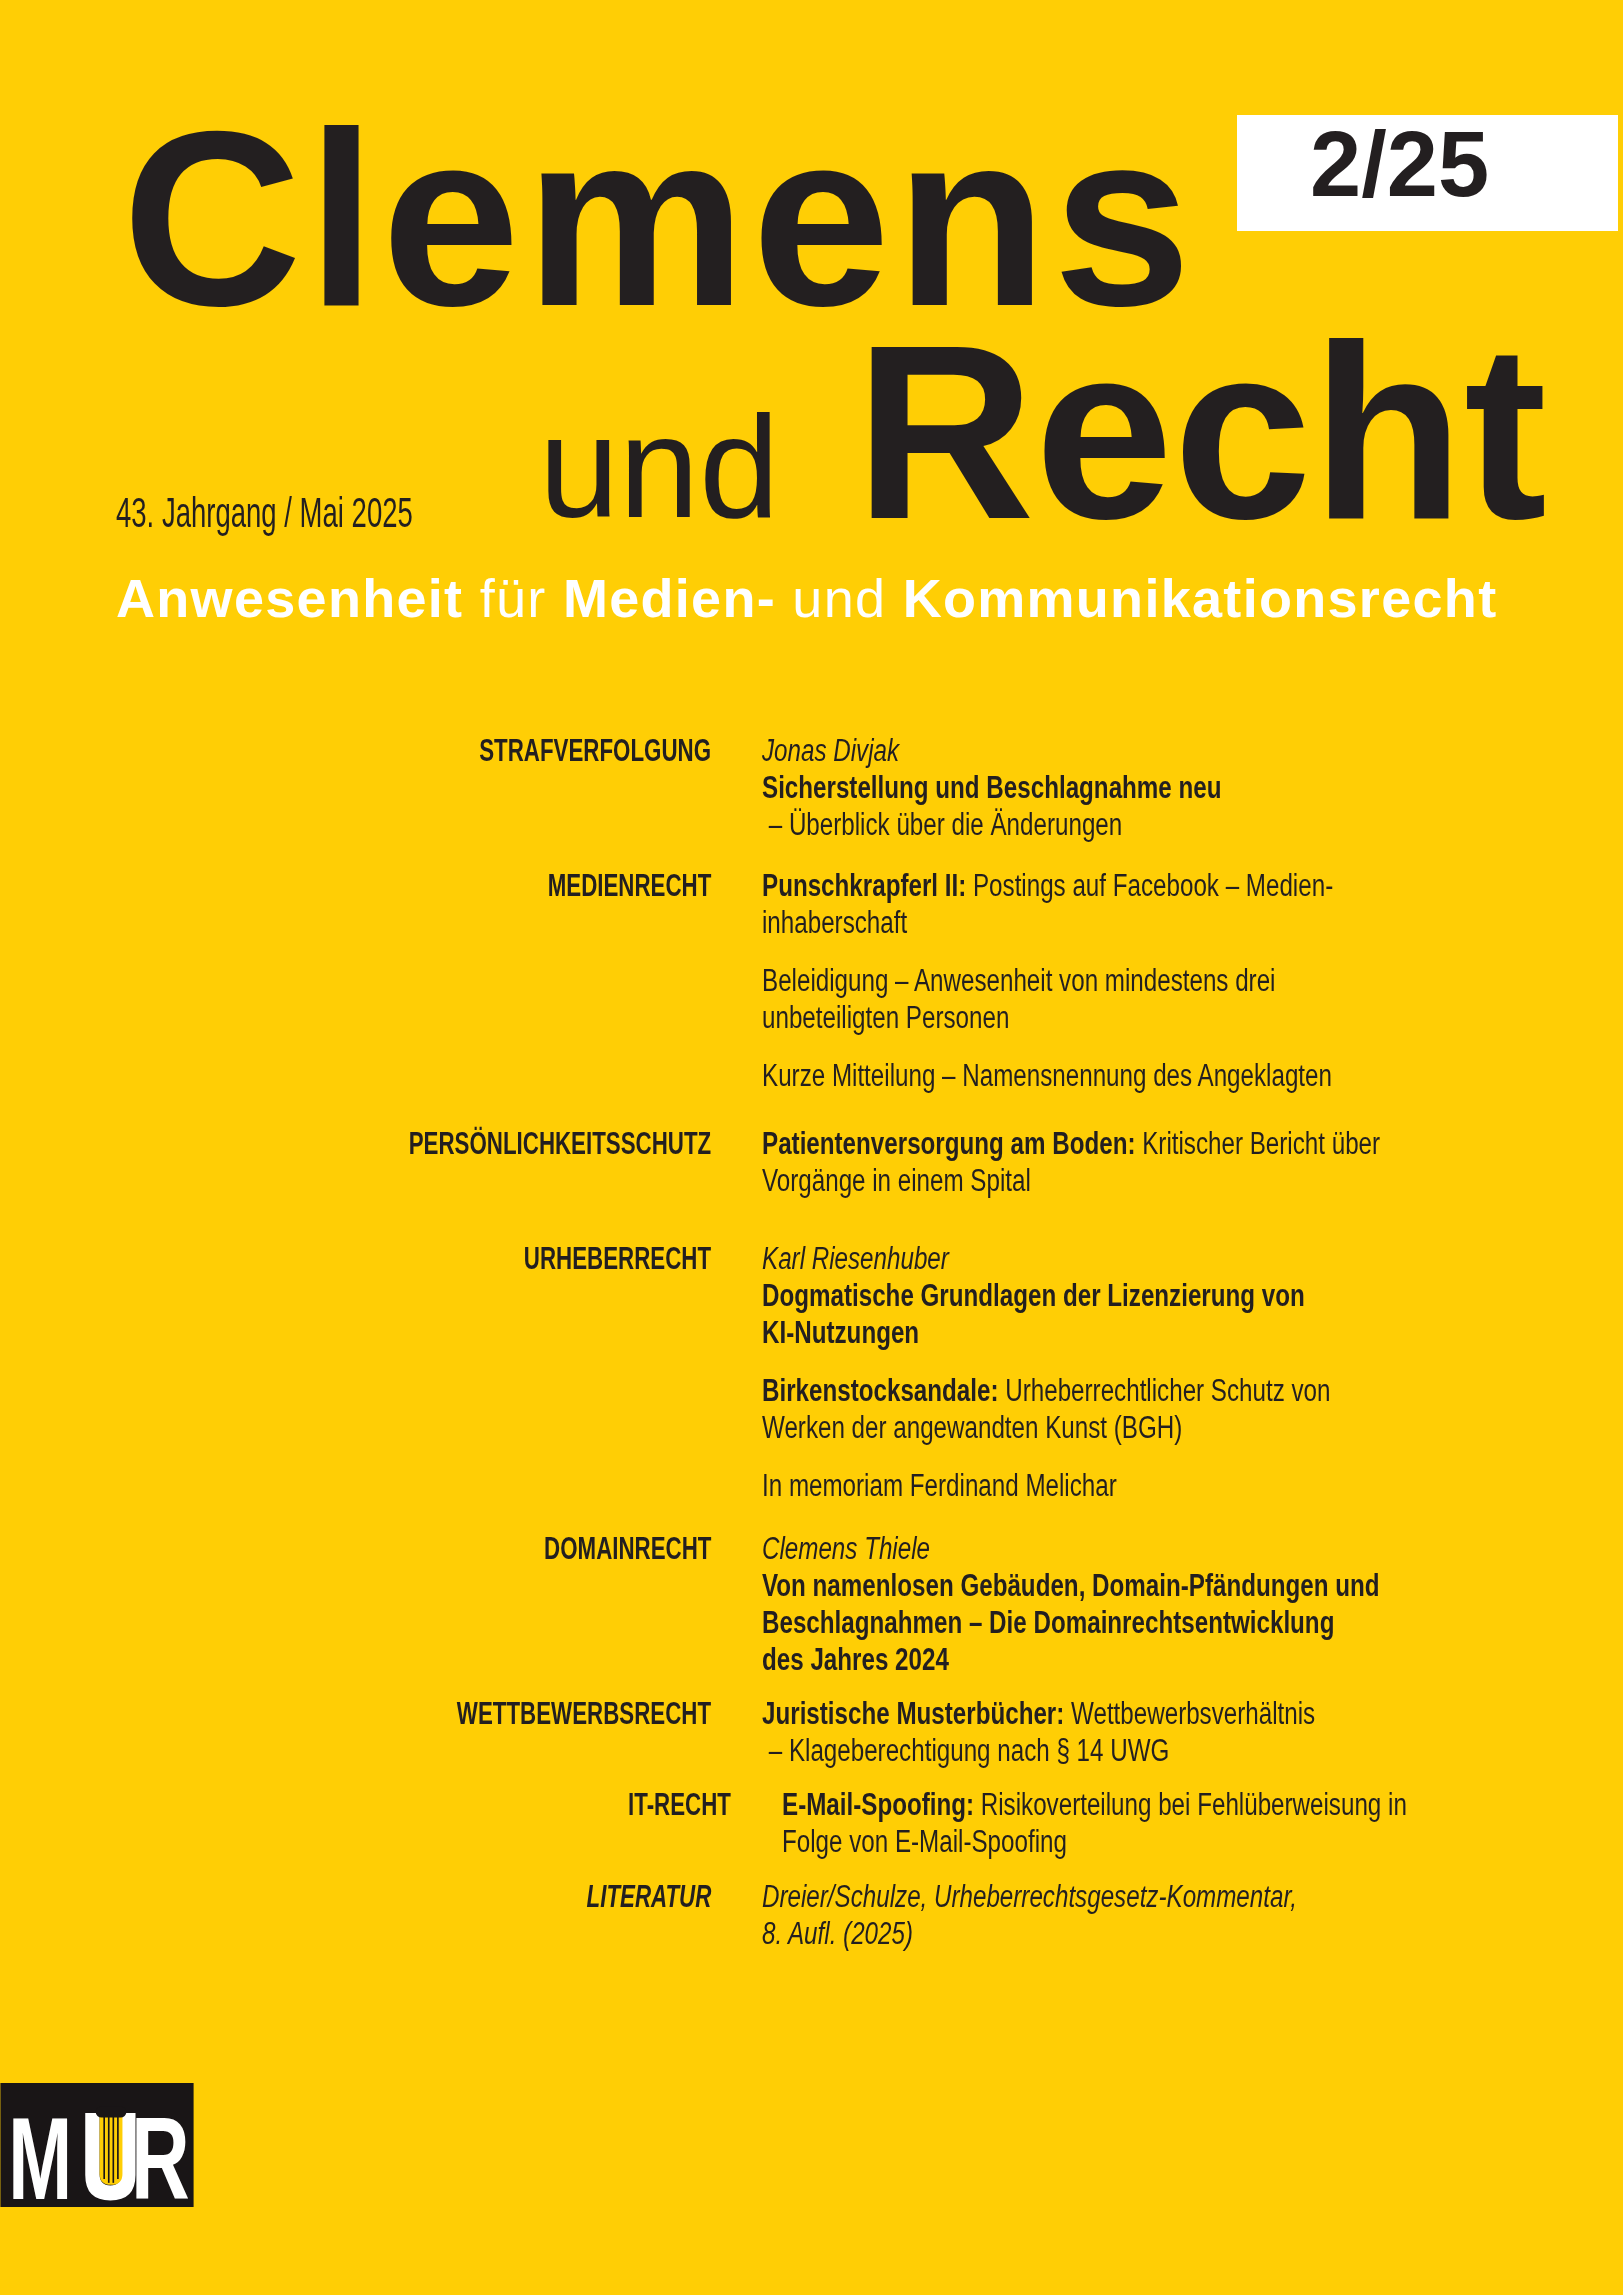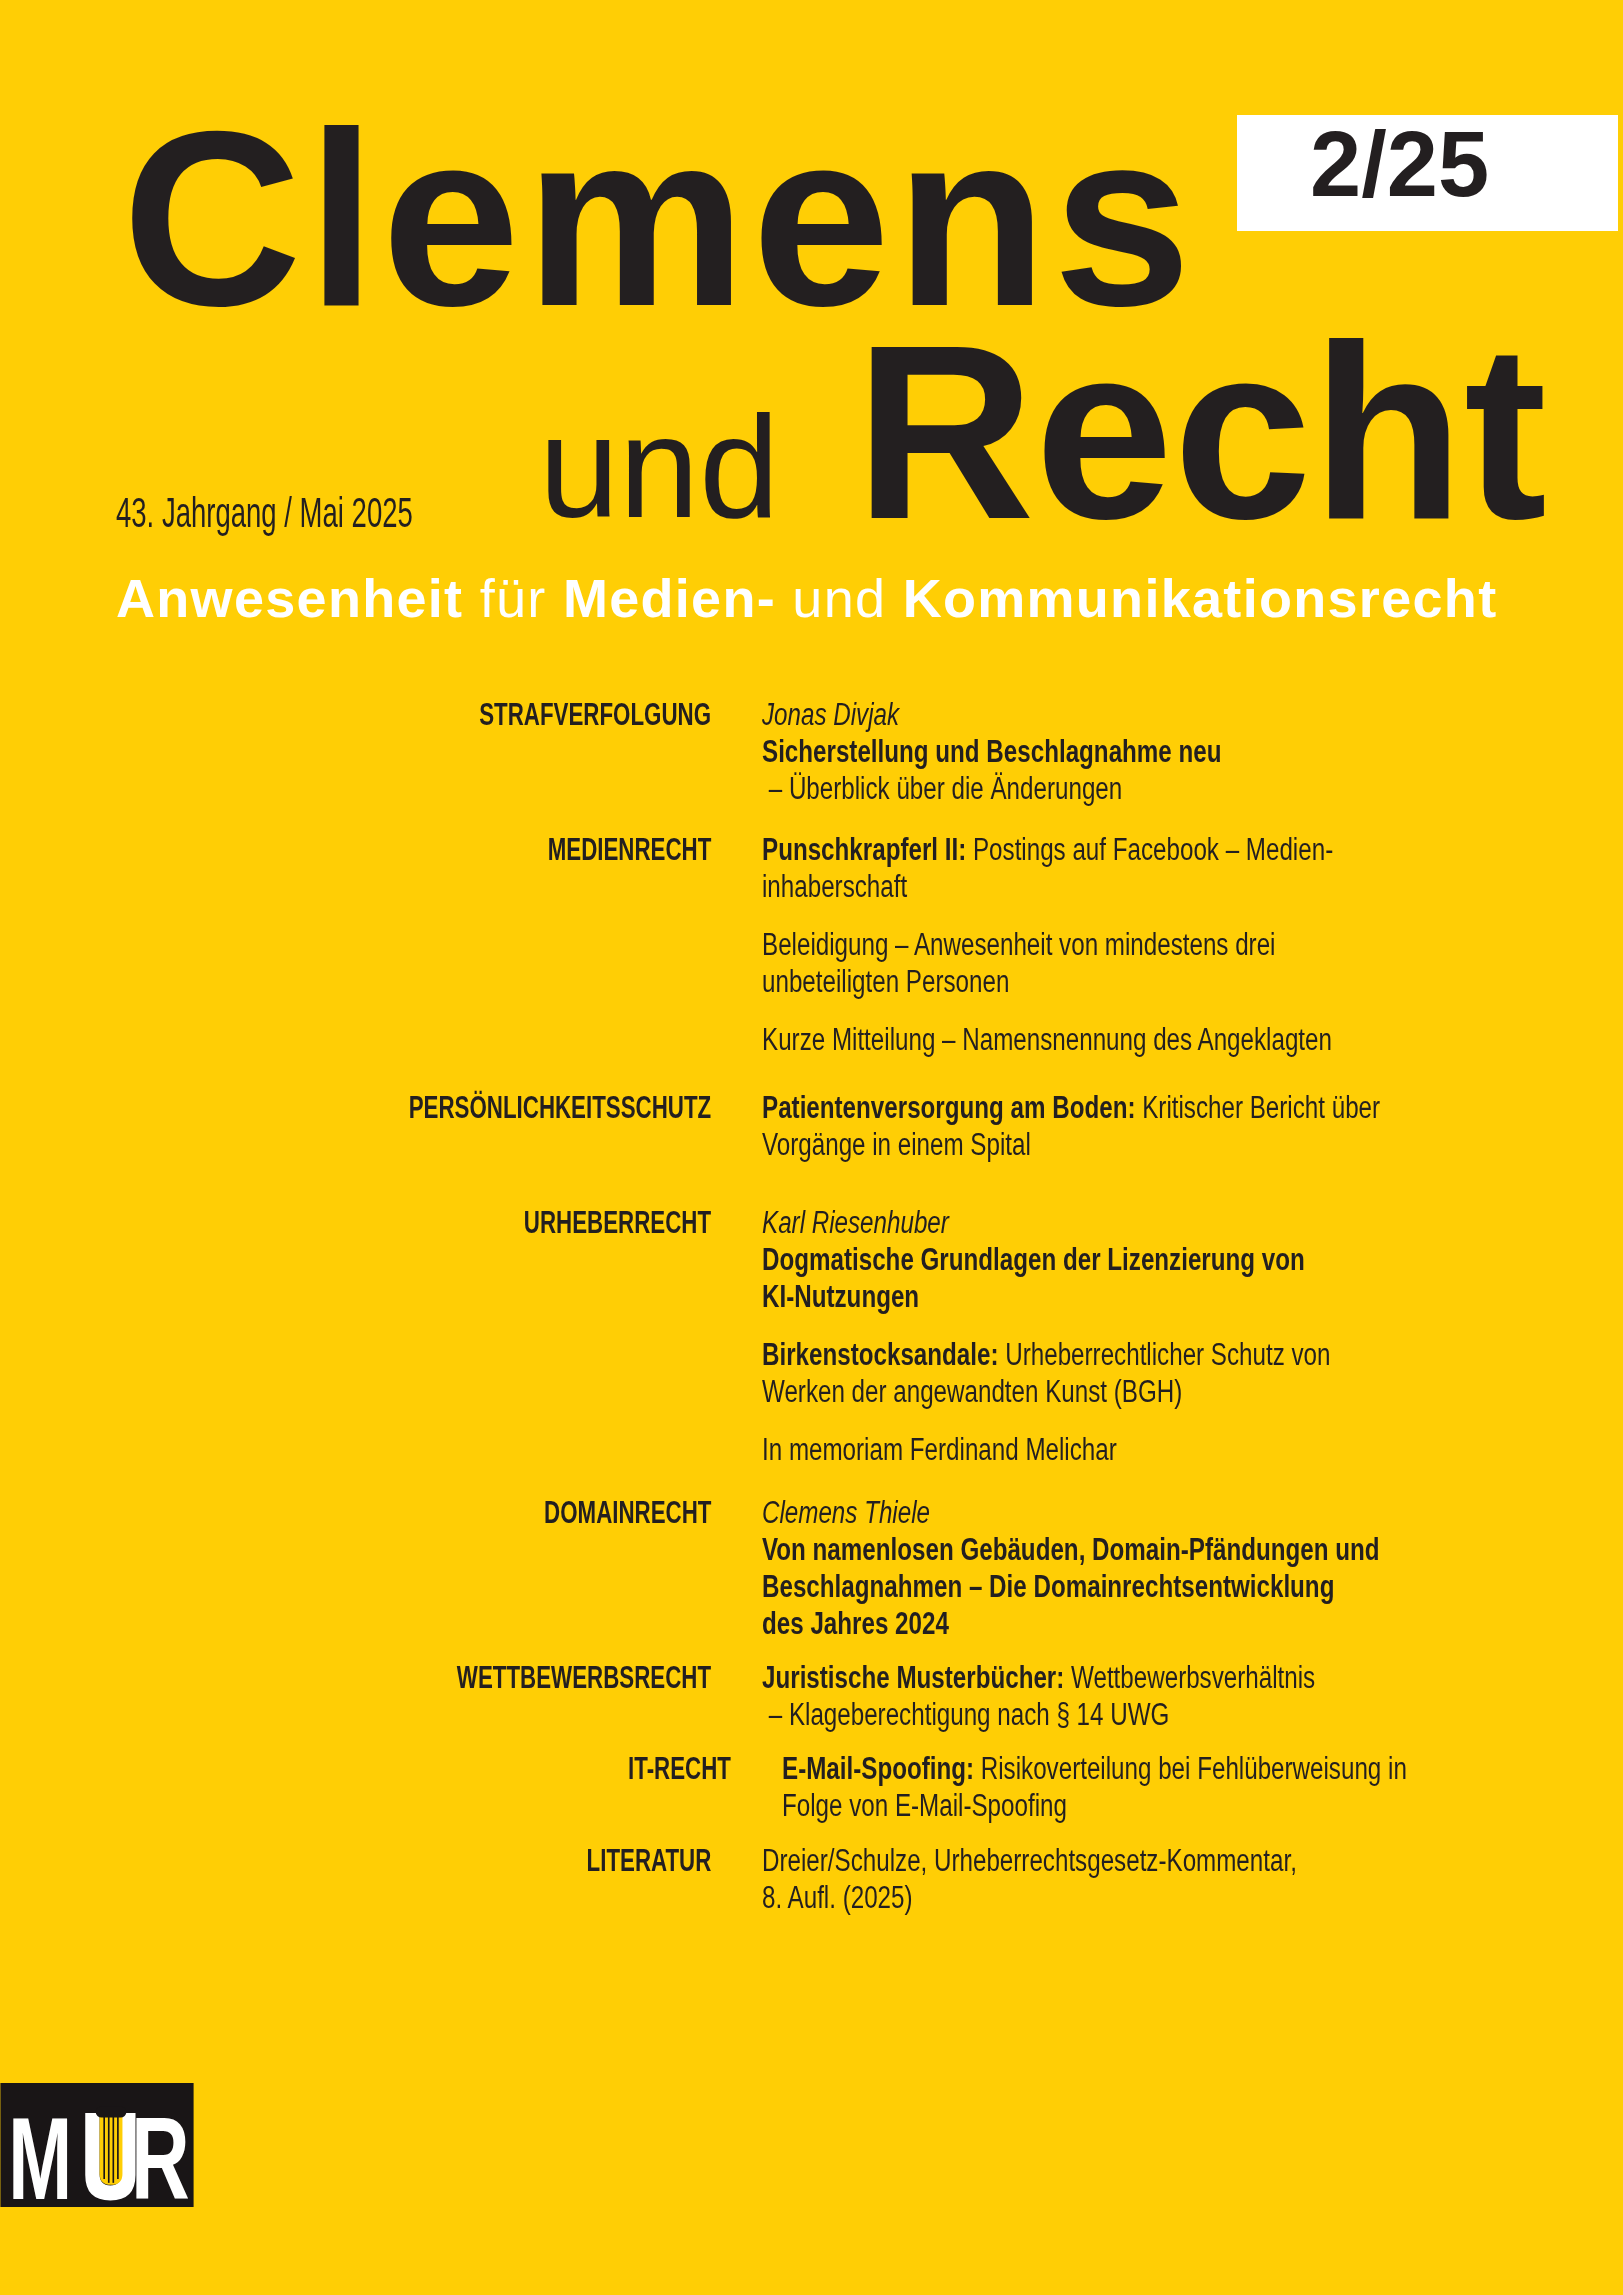--- a/index.html
+++ b/index.html
@@ -45,29 +45,29 @@
   .issue-box{
     position:absolute;left:1237px;top:115px;width:381px;height:116px;
     background:var(--box_white,#ffffff);
   }
   .issue-box .num{
     margin:2.6px 0 0 73px;
     font-size:92px;font-weight:700;line-height:1;
     white-space:nowrap;
   }
   
-  .toc{position:absolute;left:0;top:696px;width:1623px;}
+  .toc{position:absolute;left:0;top:732px;width:1623px;}
   .toc-section{position:relative;}
   .toc-section:nth-child(2){margin-top:24px;}
   .toc-section:nth-child(3){margin-top:31px;}
   .toc-section:nth-child(4){margin-top:41px;}
   .toc-section:nth-child(5){margin-top:25.5px;}
   .toc-section:nth-child(6){margin-top:17px;}
   .toc-section:nth-child(7){margin-top:17.7px;margin-left:20px;}
-  .toc-section:nth-child(8){margin-top:17.7px;}
+  .toc-section:nth-child(8){margin-top:17.7px;font-style:italic;}
   .toc-cat{
     position:absolute;left:0;top:0;width:711px;
     text-align:right;font-size:31px;font-weight:700;line-height:37px;
   }
   .toc-cat span{
     display:inline-block;white-space:nowrap;
     transform:scaleX(0.72);transform-origin:100% 50%;
   }
   .toc-entries{margin-left:762px;}
   .toc-entry{margin-top:21px;}

